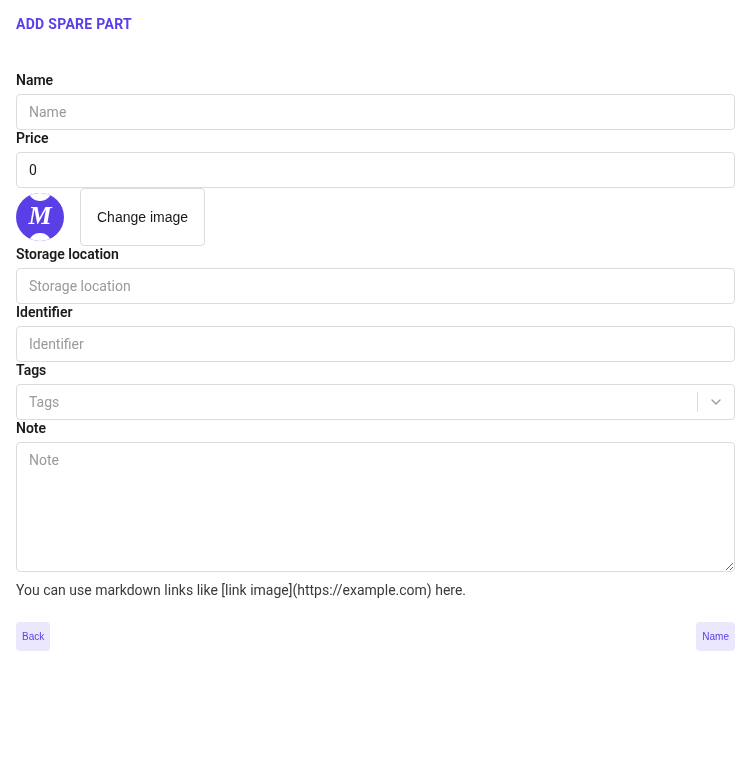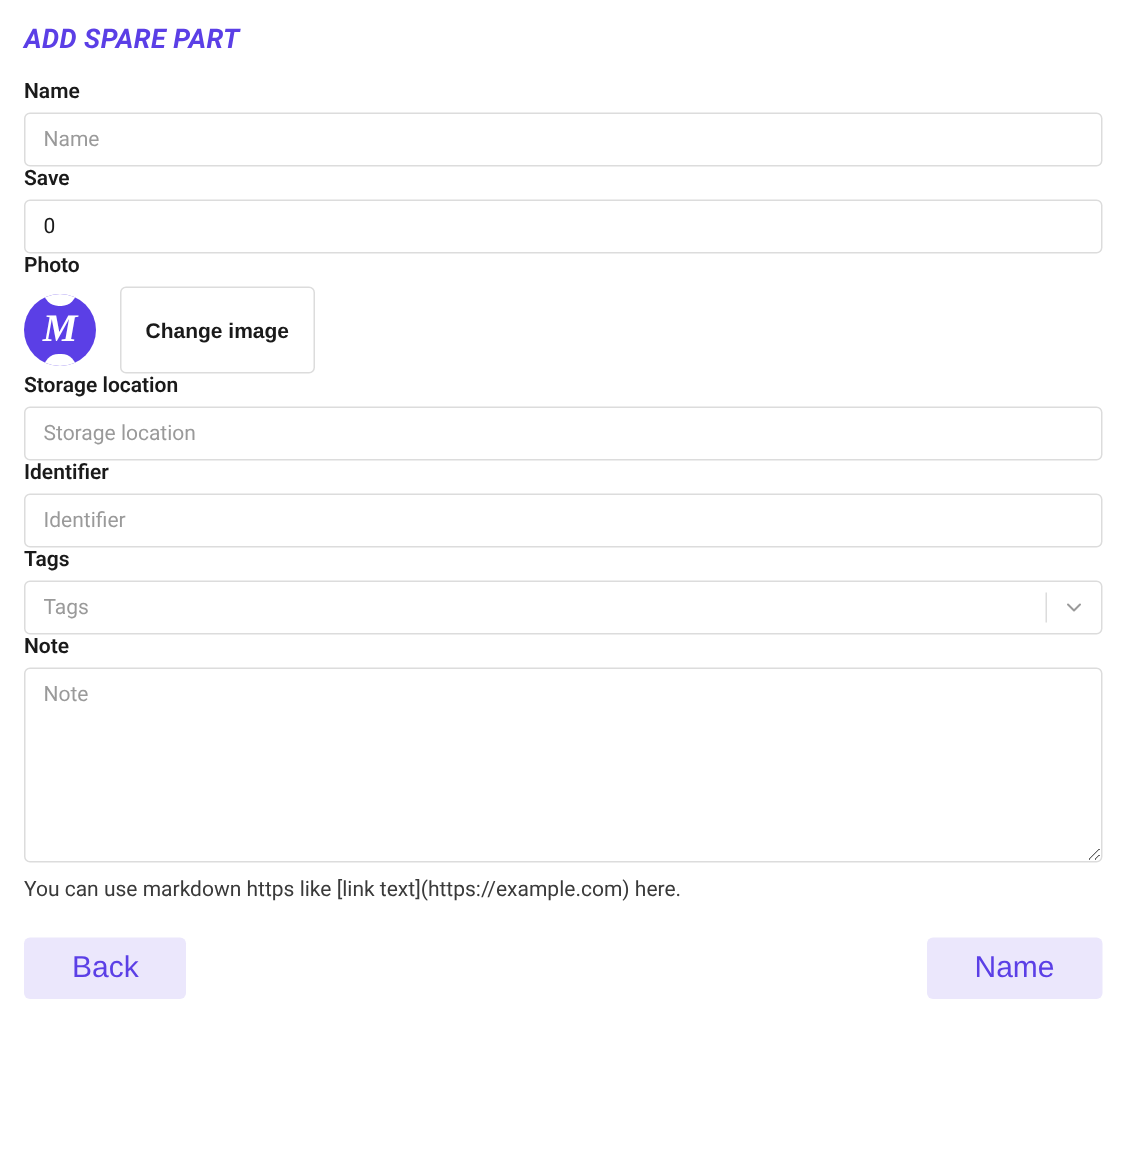--- a/index.html
+++ b/index.html
@@ -9,25 +9,24 @@
     }
     body {
       font-family: -apple-system, BlinkMacSystemFont, "Segoe UI", Roboto, sans-serif;
       background: #fff;
       padding: 16px;
       width: 751px;
       color: #1a1a1a;
     }
     .page-title {
       color: #5b3fe6;
-      font-size: 18px;
+      font-size: 14px;
       font-weight: 700;
       letter-spacing: 0.3px;
-      margin-bottom: 16px;
-      font-style: italic;
+      margin-bottom: 40px;
     }
     .form-group {
     }
     .form-label {
       display: block;
       font-size: 14px;
       font-weight: 600;
       color: #1a1a1a;
       margin-bottom: 6px;
     }
@@ -93,21 +92,21 @@
       font-weight: 900;
       font-size: 26px;
       font-style: italic;
       font-family: Georgia, serif;
       z-index: 1;
       transform: translateY(-1px);
     }
     .change-img-btn {
       padding: 20px 16px;
       font-size: 14px;
-      font-weight: 700;
+      font-weight: 400;
       border: 1px solid #dcdcdc;
       background: #fff;
       border-radius: 4px;
       cursor: pointer;
       color: #1a1a1a;
     }
     .select-wrap {
       position: relative;
       width: 100%;
       border: 1px solid #dcdcdc;
@@ -142,47 +141,46 @@
       font-size: 14px;
       color: #3a3a3a;
       margin-top: 6px;
     }
     .button-row {
       display: flex;
       justify-content: space-between;
       margin-top: 24px;
     }
     .btn {
-      padding: 9px 32px;
-      font-size: 20px;
+      padding: 9px 6px;
+      font-size: 10px;
       font-weight: 500;
       border: none;
       border-radius: 4px;
       cursor: pointer;
       background: #ebe7fc;
       color: #5b3fe6;
     }
   </style>
 </head>
 <body>
 
 <h1 class="page-title">ADD SPARE PART</h1>
 
 <div class="form-group">
   <label class="form-label">Name</label>
   <input type="text" class="form-input" placeholder="Name" style="">
 </div>
 
 <div class="form-group">
-  <label class="form-label">Save</label>
+  <label class="form-label">Price</label>
   <input type="text" class="form-input" value="0" style="">
 </div>
 
 <div class="form-group">
-  <label class="form-label">Photo</label>
   <div class="photo-row">
     <div class="logo-circle">
       <span class="logo-m">M</span>
     </div>
     <button class="change-img-btn">Change image</button>
   </div>
 </div>
 
 <div class="form-group">
   <label class="form-label">Storage location</label>
@@ -203,19 +201,19 @@
       <svg width="16" height="16" viewBox="0 0 24 24" fill="none" stroke-width="2" stroke-linecap="round" stroke-linejoin="round">
           <polyline points="6 9 12 15 18 9"></polyline>
         </svg>
     </div>
   </div>
 </div>
 
 <div class="form-group">
   <label class="form-label">Note</label>
   <textarea class="form-textarea" placeholder="Note" style=""></textarea>
-  <div class="help-text">You can use markdown https like [link text](https://example.com) here.</div>
+  <div class="help-text">You can use markdown links like [link image](https://example.com) here.</div>
 </div>
 
 <div class="button-row">
   <button class="btn">Back</button>
   <button class="btn">Name</button>
 </div>
 
 </body></html>

